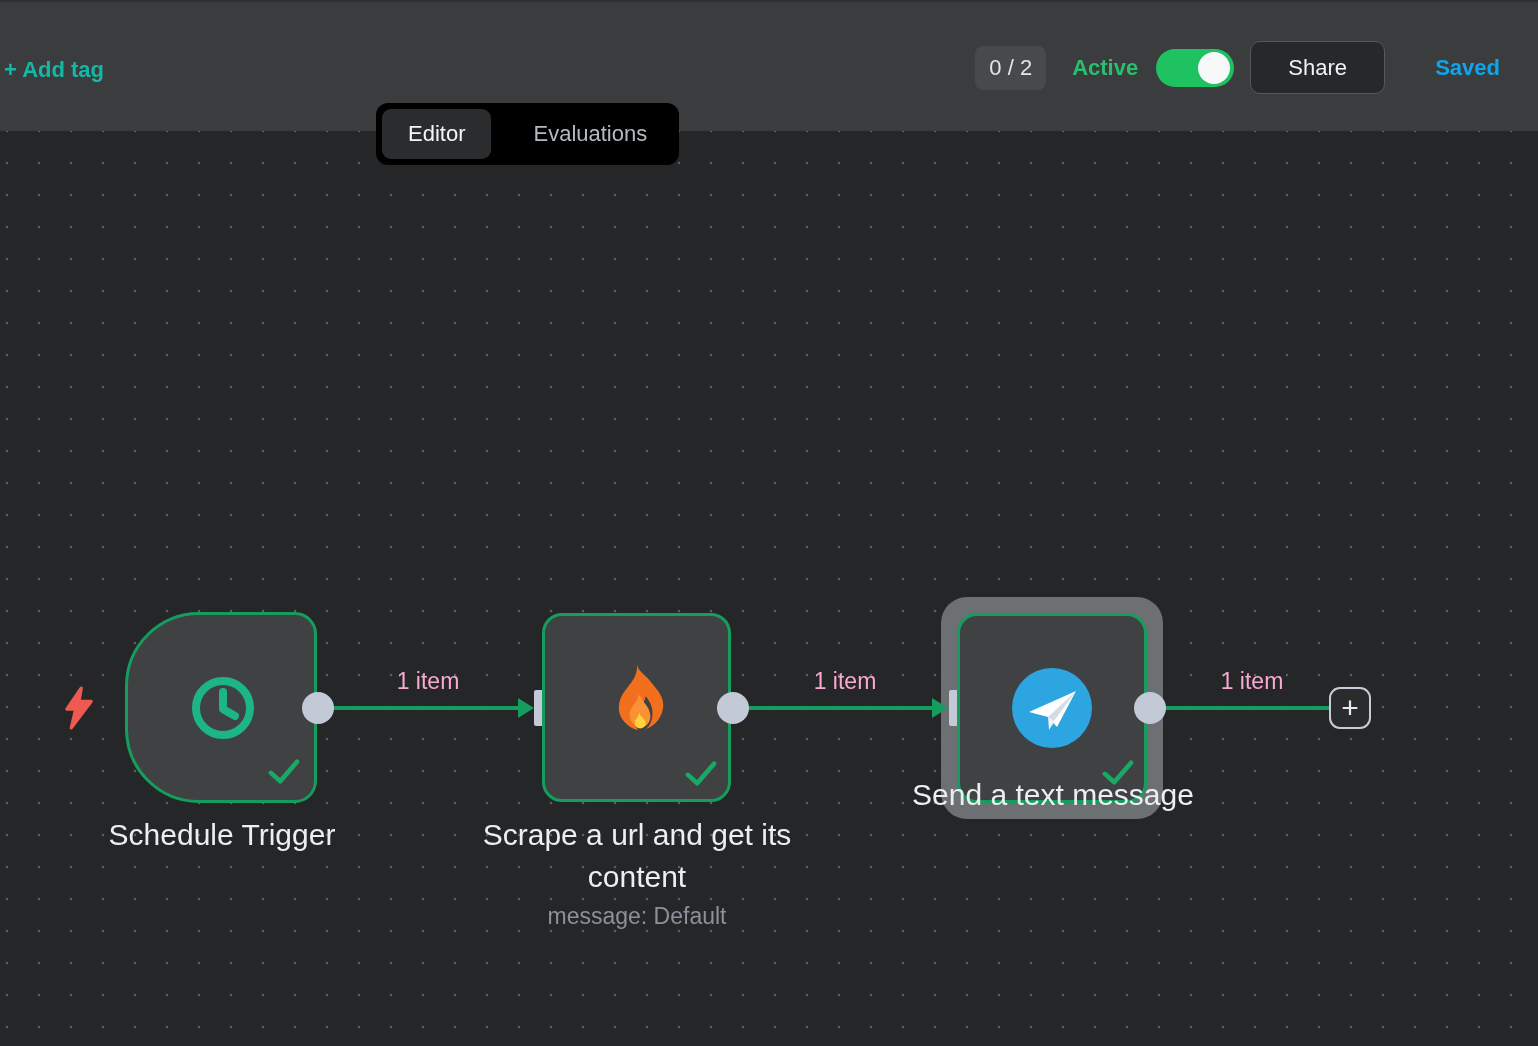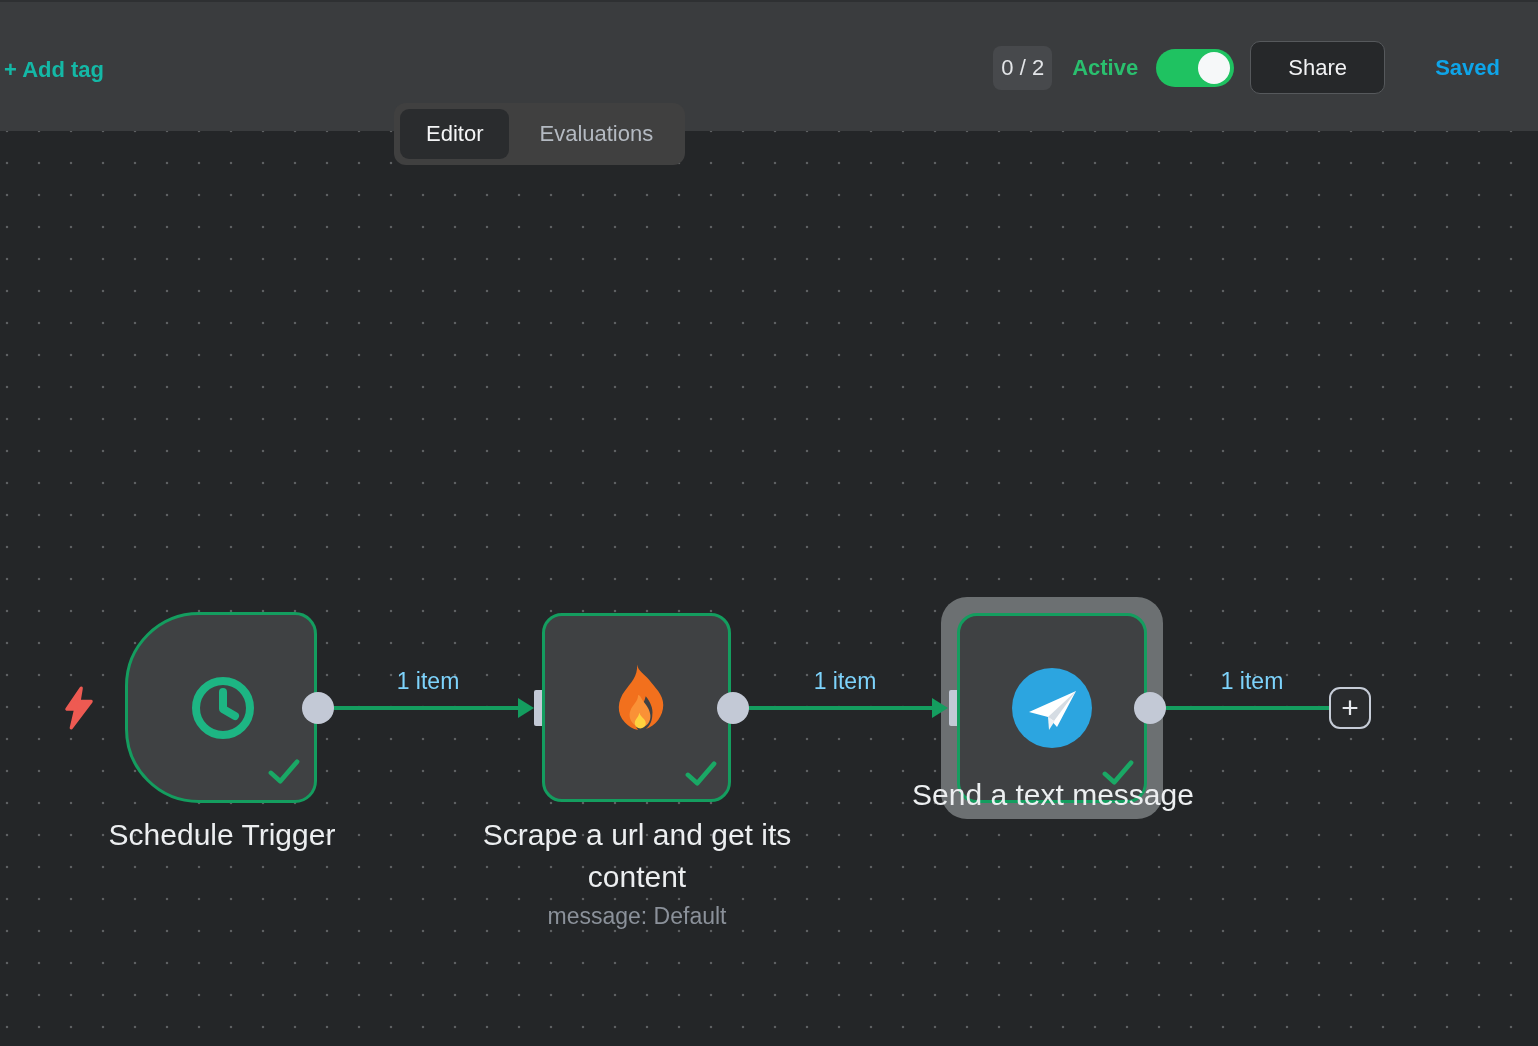--- a/index.html
+++ b/index.html
@@ -22,24 +22,24 @@
     position: absolute; left: 4px; top: 55px;
     font-size: 22px; font-weight: 600; color: #14b8a6;
     cursor: pointer;
   }
   .header-right {
     position: absolute; right: 38px; top: 0; height: 131px;
     display: flex; align-items: center;
   }
   .counter-badge {
     background: #47494c; border-radius: 8px;
-    padding: 9px 8px; font-size: 22px; color: #e3e5e8; text-align: center;
+    padding: 9px 14px; font-size: 22px; color: #e3e5e8; text-align: center;
   }
   .active-label {
-    margin-left: 20px;
+    margin-left: 26px;
     font-size: 22px; font-weight: 600; color: #2abf6e;
   }
   .toggle {
     margin-left: 18px;
     width: 78px; height: 38px; border-radius: 19px;
     background: #1fc261; position: relative; cursor: pointer;
   }
   .toggle .knob {
     position: absolute; right: 4px; top: 3px;
     width: 32px; height: 32px; border-radius: 50%;
@@ -53,23 +53,23 @@
     font-family: inherit; cursor: pointer;
     display: flex; align-items: center; justify-content: center;
   }
   .saved-label {
     margin-left: 50px;
     font-size: 22px; font-weight: 600; color: #0ea5e9;
   }
 
   
   .tabbar {
-    position: absolute; left: 394px; top: 103px; z-index: 20;
-    display: flex; gap: 4px; padding: 6px;
-    background: #404040; border-radius: 12px;
+    position: absolute; left: 376px; top: 103px; z-index: 20;
+    display: flex; gap: 16px; padding: 6px;
+    background: #000000; border-radius: 12px;
   }
   .tab {
     padding: 12px 26px; border-radius: 9px;
     font-size: 22px; color: #b4bac2; cursor: pointer; white-space: nowrap;
   }
   .tab.active { background: #2a2c2e; color: #f4f5f6; font-weight: 500; }
 
   
   .canvas {
     position: absolute; left: 0; top: 131px; width: 1538px; height: 915px;
@@ -111,21 +111,21 @@
   }
   .arrow-in {
     position: absolute; width: 0; height: 0;
     border-top: 10px solid transparent; border-bottom: 10px solid transparent;
     border-left: 16px solid #149d5f;
   }
 
   
   .wire-label {
     position: absolute; width: 120px; text-align: center;
-    font-size: 23px; color: #7dd3fc;
+    font-size: 23px; color: #f9a8d4;
   }
 
   
   .caption {
     position: absolute; display: flex; flex-direction: column;
     align-items: center; text-align: center;
   }
   .caption .title {
     font-size: 30px; font-weight: 500; color: #eceef0; line-height: 42px;
   }

